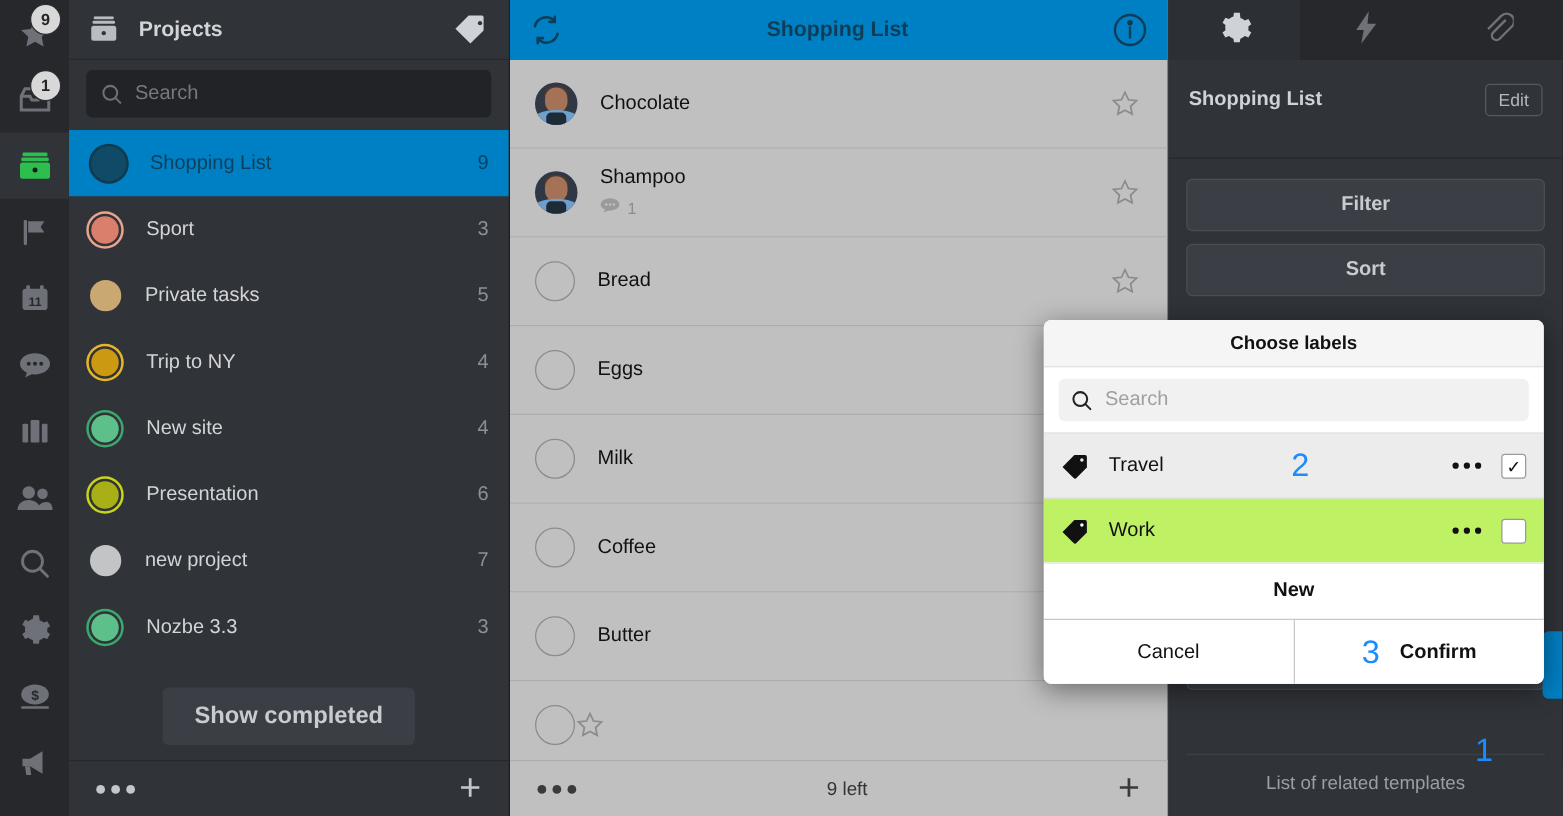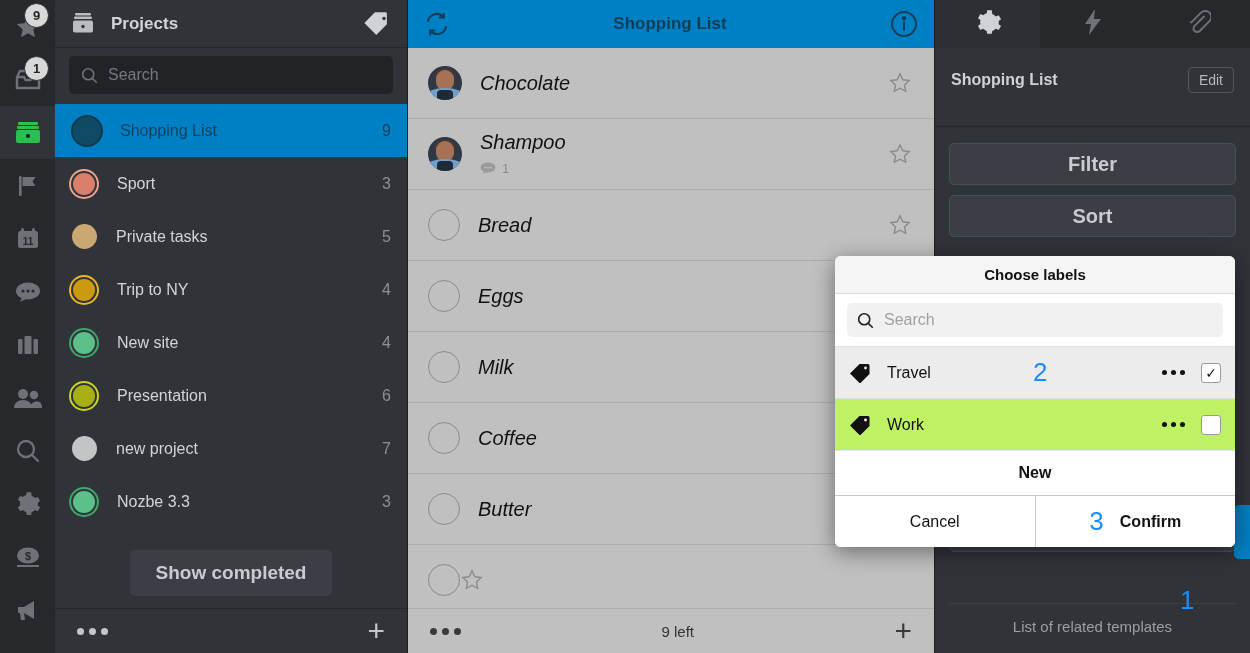--- a/index.html
+++ b/index.html
@@ -144,21 +144,21 @@
   }
   .avatar .shoulders {
     position: absolute; left: -2px; bottom: -4px; width: 38px; height: 16px;
     background: #6f9fcc; border-radius: 50% 50% 0 0;
   }
   .avatar .shirt {
     position: absolute; left: 9px; bottom: -2px; width: 16px; height: 12px;
     background: #1e2a36; border-radius: 4px 4px 0 0;
   }
   .task-main { flex: 1; margin-left: 18px; }
-  .task-name { font-size: 20px; color: #111; font-style: italic; }
+  .task-name { font-size: 16px; color: #111; }
   .task-meta { display: flex; align-items: center; gap: 6px; margin-top: 6px; }
   .task-meta .cm-count { font-size: 13px; color: #8b8b8b; }
   .star { color: #8b8b8b; display:flex;}
   .tasks-footer {
     height: 45px; background: #c0c0c0;
     display: flex; align-items: center; justify-content: space-between;
     padding: 0 22px; border-top: 1px solid #adadad;
   }
   .tasks-footer .dots-btn i { background: #3a3a3a; }
   .tasks-footer .left-text { font-size: 15px; color: #333; }
@@ -190,21 +190,21 @@
   .detail-title { flex: 1; color: #cfd2d6; font-size: 16px; font-weight: bold; }
   .edit-btn {
     border: 1px solid #55595f; border-radius: 4px;
     color: #b5b8bc; font-size: 14px; padding: 4px 10px;
     background: transparent; font-family: "Liberation Sans", sans-serif;
   }
   .detail-sep { height: 1px; background: #26282c; margin-top: 20px; }
   .detail-btns { padding: 16px 14px 0 14px; display: flex; flex-direction: column; gap: 10px;}
   .big-btn {
     height: 42px; background: #3b3f45; border: 1px solid #4a4e55;
-    border-radius: 5px; color: #c9cccf; font-size: 20px; font-weight: bold;
+    border-radius: 5px; color: #c9cccf; font-size: 16px; font-weight: bold;
     display: flex; align-items: center; justify-content: center;
     font-family: "Liberation Sans", sans-serif;
   }
   .detail-bottom { margin-top: auto; }
   .templates-sep { height:1px; background:#3c4046; margin: 0 14px;}
   .templates-text {
     text-align: center; color: #9b9ea3; font-size: 15px;
     padding: 14px 0 18px 0;
   }
   .blue-tab {

